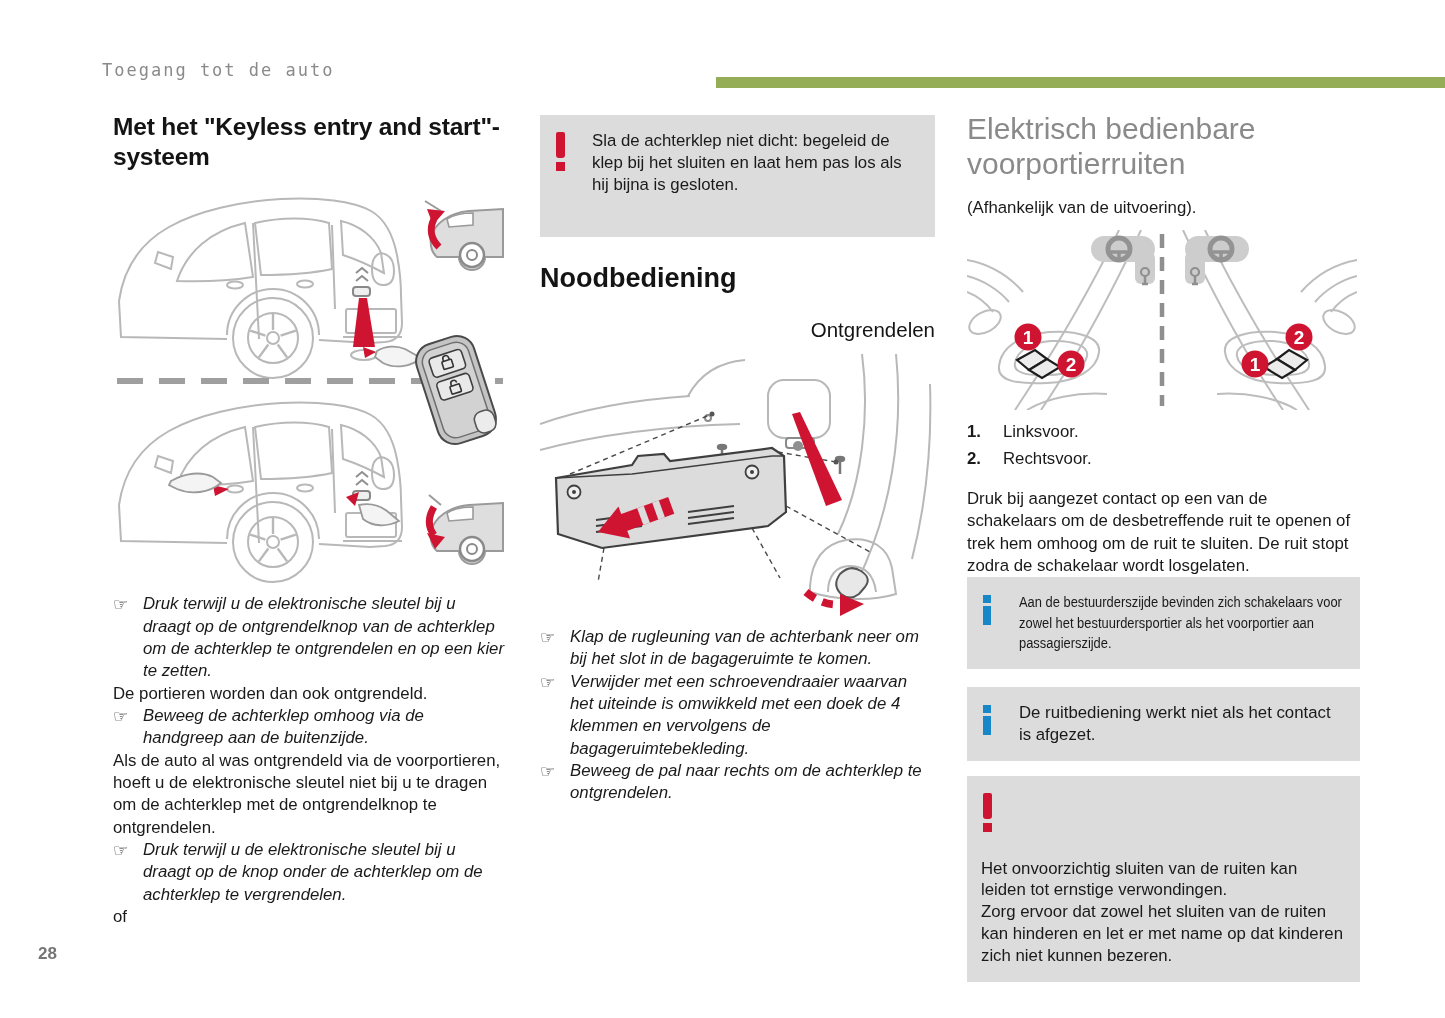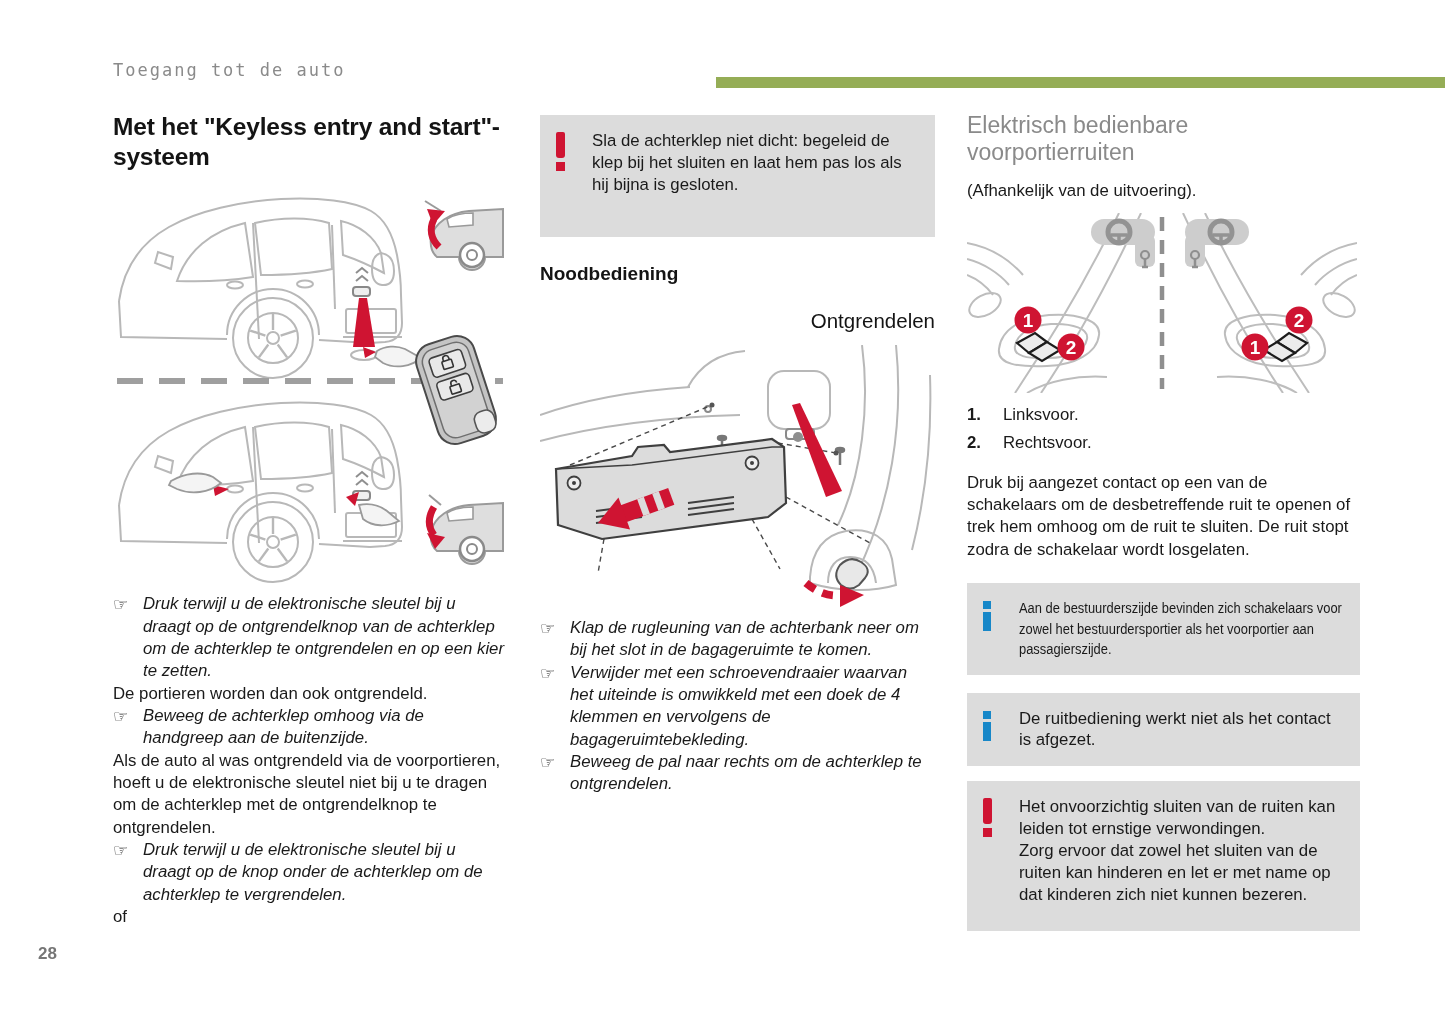--- a/index.html
+++ b/index.html
@@ -1,57 +1,57 @@
 <!DOCTYPE html>
 <html style="--green: #95ad56; --red: #cf1432; --blue: #1787c8; --boxgray: #dcdcdc; --headinggray: #8a8a8a;"><head>
 <meta charset="utf-8">
 <style>
   html,body{margin:0;padding:0;background:#ffffff;}
   body{width:1445px;height:1018px;position:relative;overflow:hidden;
        font-family:"Liberation Sans",sans-serif;color:#1a1a1a;}
 
-  .kicker{position:absolute;left:113px;top:60px;
+  .kicker{position:absolute;left:102px;top:60px;
           font-family:"DejaVu Sans Mono",monospace;font-size:17px;
           letter-spacing:2px;color:var(--headinggray,#8a8a8a);}
   .greenbar{position:absolute;left:716px;right:0;top:77px;height:11px;
             background:var(--green,#95ad56);}
   .pagenum{position:absolute;left:38px;top:944px;font-size:17px;font-weight:bold;
            color:#767676;}
 
   .col{position:absolute;top:112px;}
   .col-left{left:113px;width:392px;}
   .col-mid{left:540px;width:395px;}
   .col-right{left:967px;width:393px;}
 
   h1.black-title{margin:0;font-size:24.5px;font-weight:bold;line-height:1.23;
                  letter-spacing:-0.2px;color:#141414;}
-  h2.mid-heading{margin:26px 0 16px;font-size:19px;font-weight:bold;color:#141414;}
+  h2.mid-heading{margin:26px 0 16px;font-size:27px;font-weight:bold;color:#141414;}
   h3.sub-heading{margin:24px 0 12px;font-size:20.5px;font-weight:normal;color:#141414;text-align:right;}
-  h2.gray-title{margin:0 0 16px;font-size:23px;font-weight:400;line-height:1.16;
+  h2.gray-title{margin:0 0 16px;font-size:30px;font-weight:400;line-height:1.16;
                 color:var(--headinggray,#8a8a8a);}
 
   .body-text{font-size:16.8px;line-height:1.33;}
   p.plain{margin:0;}
   .li{display:flex;}
   .hand{width:30px;flex:none;font-family:"DejaVu Sans",sans-serif;font-size:17px;}
   .li-text{flex:1;font-style:italic;}
   .avail{margin:0 0 12px;font-size:16.8px;}
 
   .illus{display:block;}
   .illus-left{margin-top:23px;margin-bottom:6px;}
   .illus-mid{margin-top:4px;margin-bottom:10px;}
   .illus-right{margin-bottom:8px;}
 
   .graybox{background:var(--boxgray,#dcdcdc);display:flex;gap:26px;
            padding:15px 14px;box-sizing:border-box;}
   .graybox .gb-text{font-size:16.8px;line-height:1.3;}
   .box-warn-mid{min-height:122px;margin-top:3px;}
-  .box-info-1{min-height:68px;margin-top:22px;}
+  .box-info-1{min-height:68px;}
   .box-info-2{min-height:64px;margin-top:18px;}
-  .box-warn-right{min-height:150px;margin-top:15px;}
+  .box-warn-right{min-height:150px;margin-top:15px;flex-direction:column;}
 
   .cond{transform:scaleX(0.85);transform-origin:0 0;width:117%;
         font-size:15.2px;line-height:1.35;}
 
   .excl-icon{display:flex;flex-direction:column;align-items:center;flex:none;
              width:12px;padding-top:2px;}
   .excl-icon .bar{width:9px;height:26px;background:var(--red,#cf1432);
                   border-radius:2px 2px 3px 3px;}
   .excl-icon .dot{width:9px;height:9px;background:var(--red,#cf1432);margin-top:4px;}
   .info-icon{display:flex;flex-direction:column;align-items:center;flex:none;

